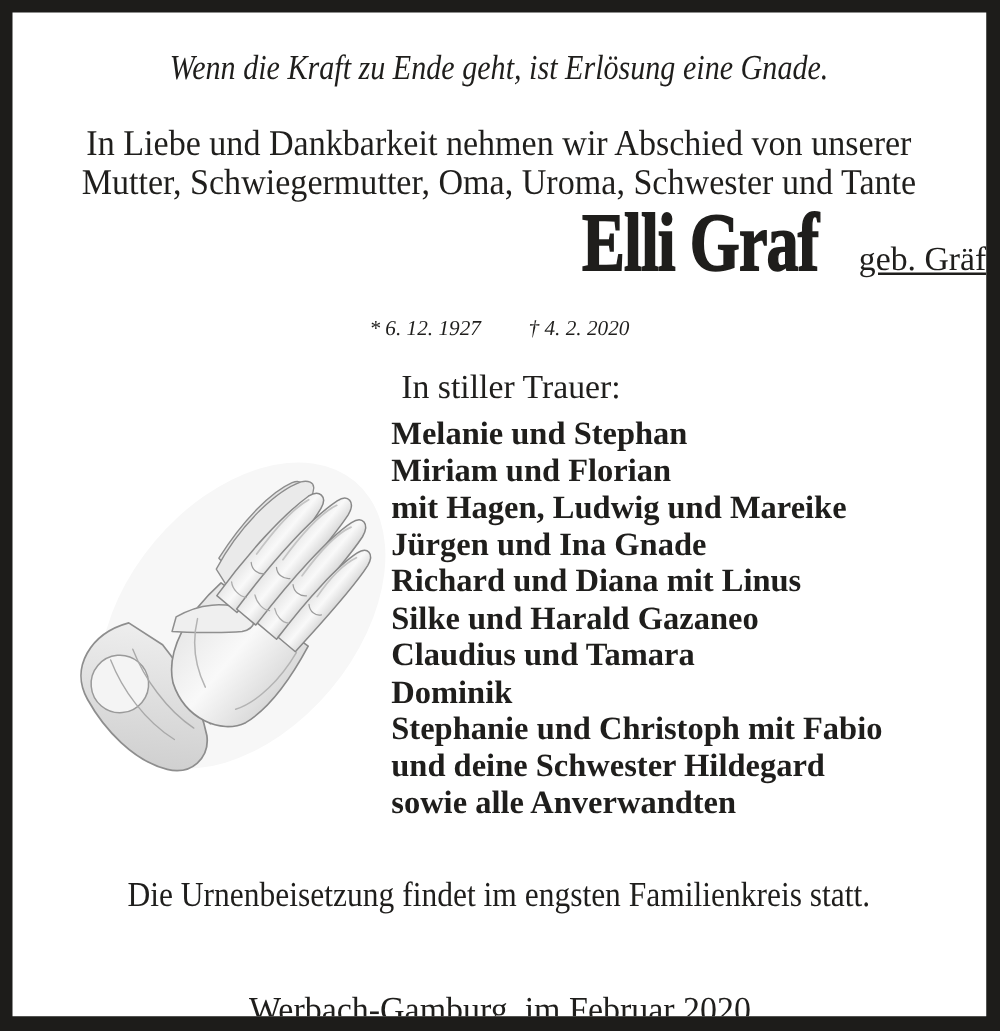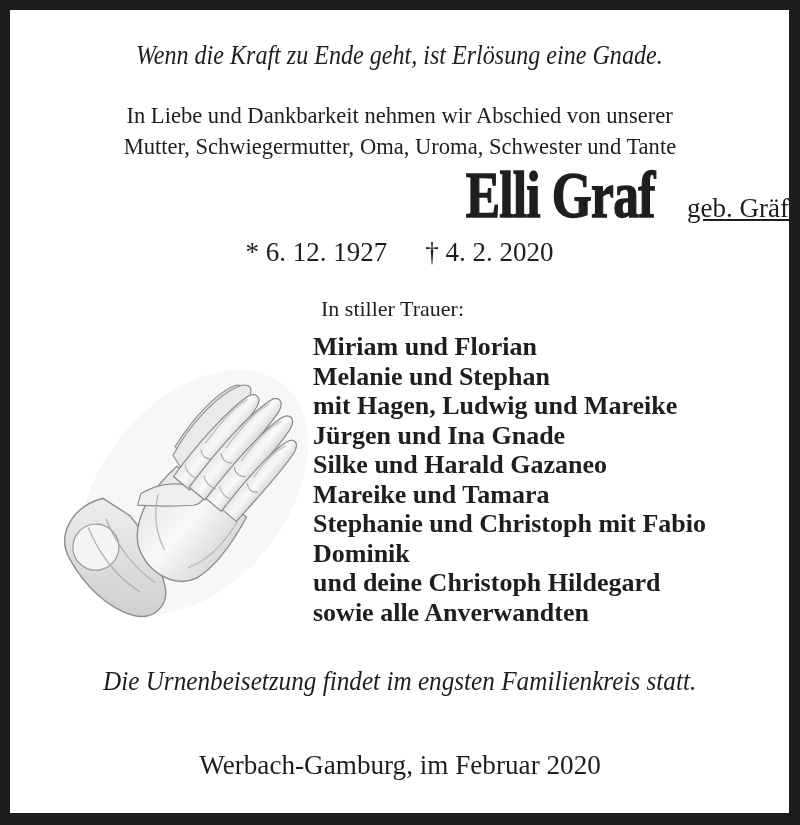--- a/index.html
+++ b/index.html
@@ -14,41 +14,41 @@
     font-family:"Liberation Serif","DejaVu Serif",serif;
     color:#1f1e1c;
     overflow:hidden;
   }
   .abs{position:absolute;left:0;right:0;text-align:center;}
   .cond{display:inline-block;transform-origin:center;white-space:nowrap;}
 
   .quote{top:30px;font-size:28px;font-style:italic;line-height:30px;}
   .quote .cond{transform:scaleX(0.86);}
 
-  .intro{top:90px;font-size:24px;line-height:30.5px;}
+  .intro{top:90px;font-size:29px;line-height:30.5px;}
   .intro .cond{transform:scaleX(0.94);}
 
   .name-row{top:149px;display:flex;justify-content:flex-end;align-items:baseline;margin-left:29px;}
   .big-name{
     font-size:66px;font-weight:bold;line-height:72px;
     display:inline-block;transform:scaleX(0.78);transform-origin:center;
     -webkit-text-stroke:1.4px #1f1e1c;letter-spacing:-1px;white-space:nowrap;
   }
   .maiden{font-size:27px;margin-left:6px;white-space:nowrap;text-decoration:underline;}
 
-  .dates{top:227px;font-size:27px;line-height:30px;}
+  .dates{top:238px;font-size:17px;line-height:30px;font-style:italic;}
   .death-date{margin-left:38px;}
 
   .mourning{position:absolute;left:303px;top:284px;text-align:left;}
-  .mourning-label{font-size:22px;line-height:30px;margin-left:8px;margin-bottom:8px;}
+  .mourning-label{font-size:27px;line-height:30px;margin-left:8px;margin-bottom:8px;}
   .mourner{font-size:26px;font-weight:bold;line-height:29.5px;white-space:nowrap;}
 
-  .funeral{top:656px;font-size:28px;line-height:30px;font-style:italic;}
+  .funeral{top:692px;font-size:28px;line-height:30px;}
   .funeral .cond{transform:scaleX(0.9);}
-  .place{top:740px;font-size:28px;line-height:30px;}
+  .place{top:784px;font-size:28px;line-height:30px;}
   .place .cond{transform:scaleX(0.97);}
 
   .hands{position:absolute;left:50px;top:352px;width:252px;height:282px;}
 </style>
 </head>
 <body>
 
 <div class="page">
 
   <div class="abs quote">
@@ -102,29 +102,30 @@
 
       <path d="M -34,-42 C -30,-38 -24,-38 -20,-42 M -16,-52 C -12,-48 -6,-48 -2,-52 M 3,-50 C 7,-46 13,-46 17,-50 M 23,-46 C 27,-42 33,-42 36,-46" fill="none" stroke="#9b9b9b" stroke-width="1"></path>
       <path d="M -36,-20 C -32,-16 -24,-15 -19,-18 M -15,-24 C -10,-20 -2,-19 2,-22 M 4,-26 C 9,-22 16,-21 20,-24" fill="none" stroke="#ababab" stroke-width="1"></path>
       <path d="M -35,-50 C -37,-80 -35,-100 -31,-110 M -16,-60 C -18,-90 -16,-110 -11,-121 M 4,-60 C 2,-88 4,-105 9,-115 M 24,-55 C 22,-75 24,-90 28,-99" fill="none" stroke="#c4c4c4" stroke-width="1.4"></path>
       <path d="M -38,20 C -30,36 -16,50 2,58 M 40,-10 C 44,14 42,40 32,56" fill="none" stroke="#b3b3b3" stroke-width="1.2"></path>
     </g>
   </svg>
 
   <div class="mourning">
     <div class="mourning-label">In stiller Trauer:</div>
+    <div class="mourner">Melanie und Stephan</div>
     <div class="mourner">Miriam und Florian</div>
-    <div class="mourner">Melanie und Stephan</div>
     <div class="mourner">mit Hagen, Ludwig und Mareike</div>
     <div class="mourner">Jürgen und Ina Gnade</div>
+    <div class="mourner">Richard und Diana mit Linus</div>
     <div class="mourner">Silke und Harald Gazaneo</div>
-    <div class="mourner">Mareike und Tamara</div>
+    <div class="mourner">Claudius und Tamara</div>
+    <div class="mourner">Dominik</div>
     <div class="mourner">Stephanie und Christoph mit Fabio</div>
-    <div class="mourner">Dominik</div>
-    <div class="mourner">und deine Christoph Hildegard</div>
+    <div class="mourner">und deine Schwester Hildegard</div>
     <div class="mourner">sowie alle Anverwandten</div>
   </div>
 
   <div class="abs funeral">
     <span class="cond">Die Urnenbeisetzung findet im engsten Familienkreis statt.</span>
   </div>
 
   <div class="abs place">
     <span class="cond">Werbach-Gamburg, im Februar 2020</span>
   </div>

